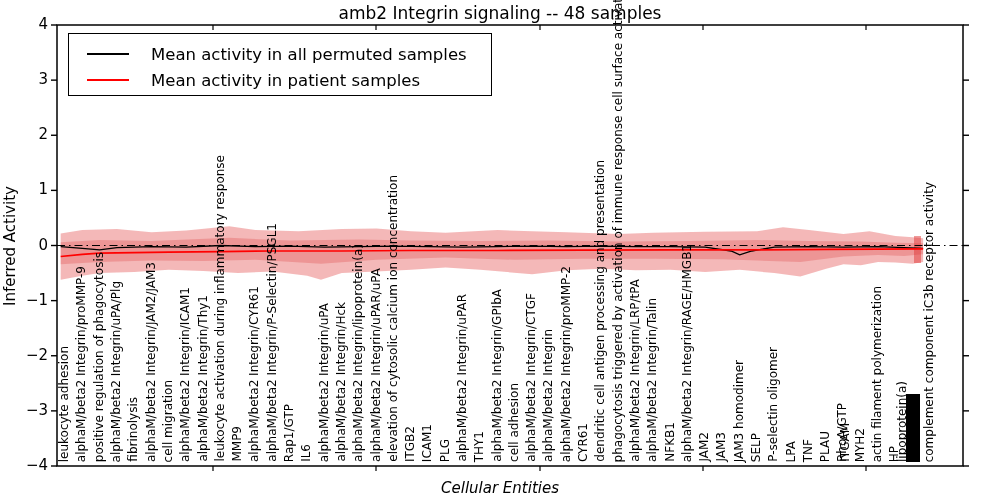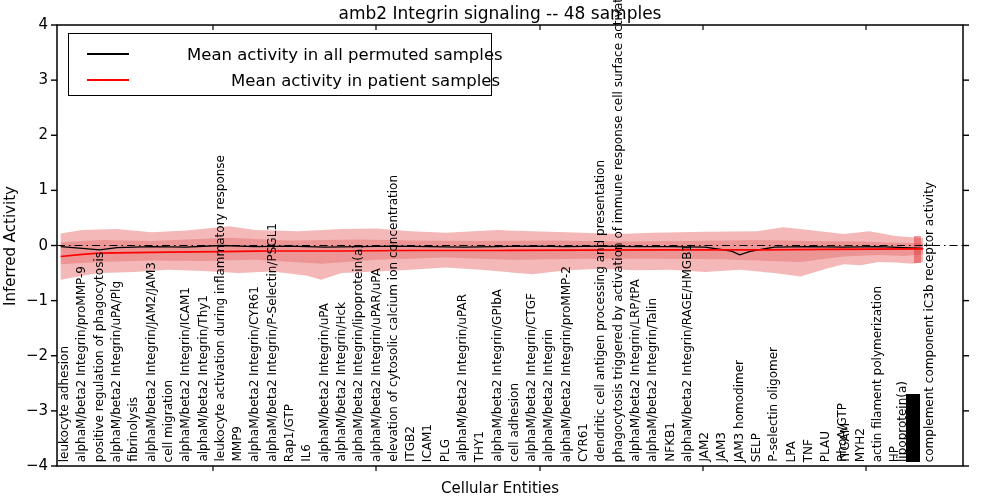--- a/index.html
+++ b/index.html
@@ -1,32 +1,32 @@
 <!DOCTYPE html>
 <html><head>
 <meta charset="utf-8">
 <style>
   html,body{margin:0;padding:0;background:#fff;}
   #figure{position:relative;width:1000px;height:500px;background:#ffffff;overflow:hidden;
           font-family:"DejaVu Sans",sans-serif;color:#000;}
   #plot-svg{position:absolute;left:0;top:0;}
   .title{position:absolute;top:3px;left:0;width:1000px;text-align:center;font-size:17px;}
-  .xlabel{position:absolute;top:479px;left:0;width:1000px;text-align:center;font-size:15px;}
+  .xlabel{position:absolute;top:479px;left:0;width:1000px;text-align:center;font-size:15px;font-style:italic;}
   .ylabel{position:absolute;left:-60px;top:237px;width:140px;text-align:center;font-size:15px;
           transform:rotate(-90deg);transform-origin:center center;}
   .ytick{position:absolute;width:30px;text-align:right;font-size:15px;}
   .xlab{position:absolute;writing-mode:vertical-rl;transform:rotate(180deg);
         font-size:12px;line-height:14px;white-space:nowrap;}
   .blobbar{position:absolute;background:#000;}
   .legend{position:absolute;left:68px;top:33px;width:424px;height:63px;background:#fff;
           border:1.6px solid #000;box-sizing:border-box;z-index:30;}
   .legend-row{position:absolute;left:0;height:24px;display:flex;align-items:center;}
   .legend-line{display:inline-block;width:42px;height:0;border-top-width:2px;border-top-style:solid;
                margin-left:18px;margin-right:22px;}
-  .legend-text{font-size:16.5px;white-space:nowrap;margin-left:36px;}
+  .legend-text{font-size:16.5px;white-space:nowrap;}
   .label-layer{position:absolute;left:0;top:0;width:1000px;height:500px;z-index:10;}
 </style>
 </head>
 <body>
 
 <div id="figure">
   <svg id="plot-svg" width="1000" height="500">
       <polygon points="60.7,233.4 82.3,230.1 116.9,229.0 151.5,232.3 186.1,230.6 229.3,226.2 255.3,230.1 298.6,231.2 341.8,229.0 376.4,228.4 411.0,231.2 445.6,232.8 497.5,230.1 532.1,231.2 566.7,232.3 618.6,233.9 653.2,232.8 705.1,231.7 757.0,231.2 783.0,227.3 808.9,230.1 843.5,233.9 869.5,231.2 895.4,236.1 912.7,237.2 923.1,238.3 923.1,262.0 912.7,263.7 895.4,262.6 878.1,262.0 860.8,265.3 843.5,264.2 826.2,268.7 800.3,276.4 774.3,273.1 739.7,269.8 705.1,272.0 670.5,269.8 635.9,270.3 601.3,268.7 566.7,270.3 532.1,274.2 480.2,269.8 445.6,267.5 411.0,269.8 376.4,271.4 341.8,273.1 321.0,279.7 307.2,275.8 272.6,271.4 238.0,273.1 203.4,270.9 168.8,269.8 134.2,272.0 99.6,273.1 82.3,275.8 60.7,279.7" fill="#e03535" fill-opacity="0.35" stroke="none"></polygon>
       <polygon points="60.7,242.2 99.6,240.0 151.5,241.1 229.3,237.8 289.9,240.5 359.1,239.4 411.0,240.5 480.2,241.1 549.4,240.5 618.6,241.6 687.8,241.1 757.0,240.0 808.9,241.1 860.8,241.6 895.4,242.7 923.1,243.3 923.1,254.3 904.1,256.0 878.1,254.9 843.5,256.5 800.3,262.0 722.4,259.3 653.2,258.7 584.0,258.7 514.8,259.8 445.6,257.6 376.4,259.8 321.0,263.7 255.3,259.8 203.4,260.9 151.5,260.4 99.6,262.0 60.7,264.2" fill="#e05050" fill-opacity="0.33" stroke="none"></polygon>
       <rect x="914" y="236" width="7" height="27" fill="#e03535" fill-opacity="0.5"></rect>
@@ -122,21 +122,21 @@
 
   <div class="title">amb2 Integrin signaling -- 48 samples</div>
   <div class="xlabel">Cellular Entities</div>
   <div class="ylabel">Inferred Activity</div>
 
   <div class="legend">
     <div class="legend-row" style="top:8px;">
       <span class="legend-line" id="legend-line-0" style="border-top-color: rgb(0, 0, 0);"></span>
       <span class="legend-text">Mean activity in all permuted samples</span>
     </div>
-    <div class="legend-row" style="top:34px;gap:44px;">
+    <div class="legend-row" style="top:34px;">
       <span class="legend-line" id="legend-line-1" style="border-top-color: rgb(255, 0, 0);"></span>
       <span class="legend-text">Mean activity in patient samples</span>
     </div>
   </div>
 
   <div id="ytick-layer">
       <div class="ytick" style="left: 18px; top: 15px;">4</div>
       <div class="ytick" style="left: 18px; top: 70.125px;">3</div>
       <div class="ytick" style="left: 18px; top: 125.25px;">2</div>
       <div class="ytick" style="left: 18px; top: 180.375px;">1</div>

